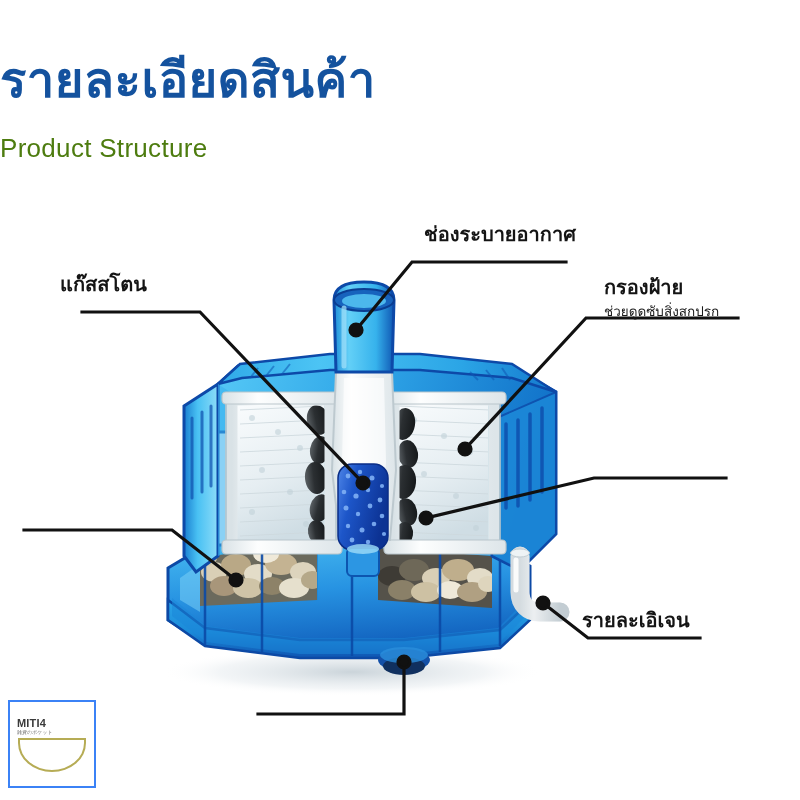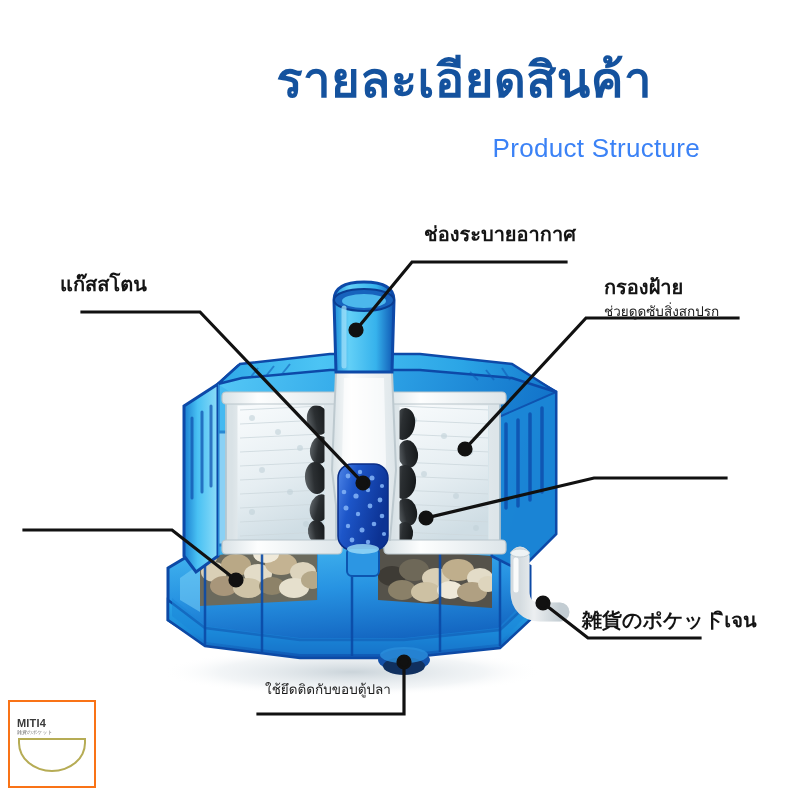--- a/index.html
+++ b/index.html
@@ -17,36 +17,36 @@
     background: #ffffff;
     overflow: hidden;
   }
 
   
   #title {
     position: absolute;
     top: 54px;
     left: 0;
     width: 652px;
-    text-align: right;
+    text-align: left;
     font-size: 49px;
     font-weight: bold;
     color: #14529e;
     letter-spacing: 0.5px;
     line-height: 1.1;
   }
   #subtitle {
     position: absolute;
     top: 133px;
     left: 0;
     width: 700px;
-    text-align: right;
+    text-align: left;
     font-size: 26px;
     font-weight: normal;
-    color: #3b82f6;
+    color: #4d7c0f;
     letter-spacing: 0.3px;
   }
 
   
   .callout {
     position: absolute;
     color: #141414;
   }
   .callout .ttl {
     font-size: 20px;
@@ -79,21 +79,21 @@
   }
   #leaders { pointer-events: none; }
 
   
   #watermark {
     position: absolute;
     left: 8px;
     top: 700px;
     width: 88px;
     height: 88px;
-    border: 2px solid #f97316;
+    border: 2px solid #3b82f6;
     background: #ffffff;
     box-sizing: border-box;
   }
   #watermark .wm-text {
     position: absolute;
     left: 7px;
     top: 16px;
     font-size: 11px;
     font-weight: bold;
     color: #3a3a3a;
@@ -465,25 +465,24 @@
   </div>
 
   <div class="callout right" style="left:604px; top:275px; width:200px;">
     <div class="ttl">กรองฝ้าย</div>
     <div class="sub">ช่วยดูดซับสิ่งสกปรก</div>
   </div>
 
 
 
   <div class="callout right" style="left:582px; top:608px; width:200px;">
-    <div class="ttl">雑貨のポケットิเจน</div>
+    <div class="ttl">รายละเอิเจน</div>
   </div>
 
   <div class="callout center" style="left:218px; top:678px; width:220px;">
-    <div class="sub">ใช้ยึดติดกับขอบตู้ปลา</div>
   </div>
 
   <div id="watermark">
     <div class="wm-text">MITI4</div>
     <div class="wm-sub">雑貨のポケット</div>
     <div class="wm-bowl"></div>
   </div>
 
 </div>
 

